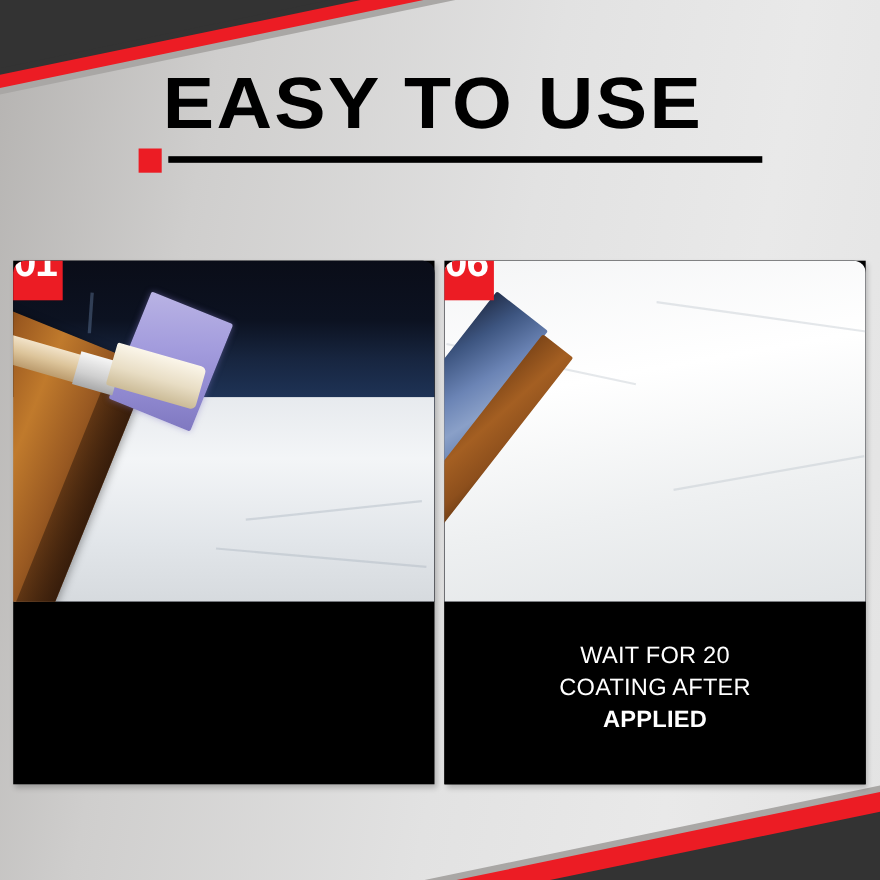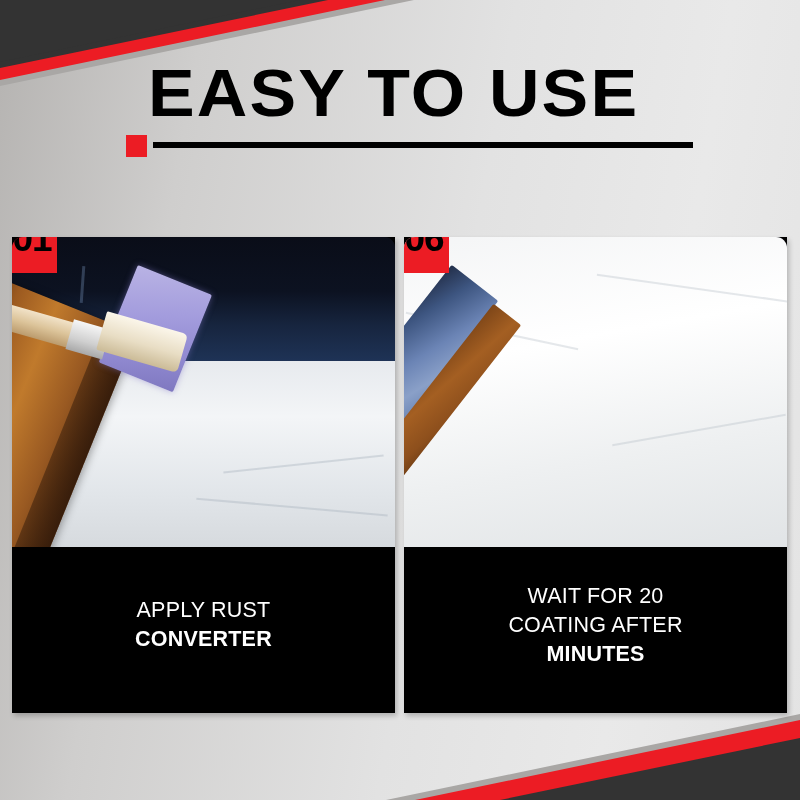--- a/index.html
+++ b/index.html
@@ -127,21 +127,21 @@
     border-top-right-radius: 11px;
     background: #0b0d16;
   }
   .badge {
     position: absolute;
     left: -5px;
     top: -32px;
     width: 50px;
     height: 68px;
     background: #ec1c24;
-    color: #000000;
+    color: #ffffff;
     font-family: "Liberation Sans", sans-serif;
     font-weight: bold;
     font-size: 37px;
     line-height: 68px;
     text-align: center;
     letter-spacing: -1px;
     z-index: 6;
   }
   .card-caption {
     flex: 1;
@@ -328,24 +328,20 @@
             <div class="p1-bar-edge"></div>
 
           </div>
           <div class="p1-coat"></div>
           <div class="p1-brush-handle"></div>
           <div class="p1-brush-ferrule"></div>
           <div class="p1-brush-bristles"></div>
         </div>
         <div class="badge">01</div>
       </div>
-      <div class="card-caption">
-        <div class="cap-line">APPLY RUST</div>
-        <div class="cap-line bold">CONVERTER</div>
-      </div>
     </div>
 
     <div class="card">
       <div class="card-photo">
         <div class="photo-inner">
           <div class="p2-cloth">
             <div class="p2-fold p2-f1"></div>
             <div class="p2-fold p2-f2"></div>
             <div class="p2-fold p2-f3"></div>
           </div>
@@ -353,19 +349,19 @@
             <div class="p2-top"></div>
             <div class="p2-side"></div>
 
           </div>
         </div>
         <div class="badge">06</div>
       </div>
       <div class="card-caption">
         <div class="cap-line">WAIT FOR 20</div>
         <div class="cap-line">COATING AFTER</div>
-        <div class="cap-line bold">MINUTES</div>
+        <div class="cap-line bold">APPLIED</div>
       </div>
     </div>
 
 
   </div>
 </div>
 
 </body></html>

